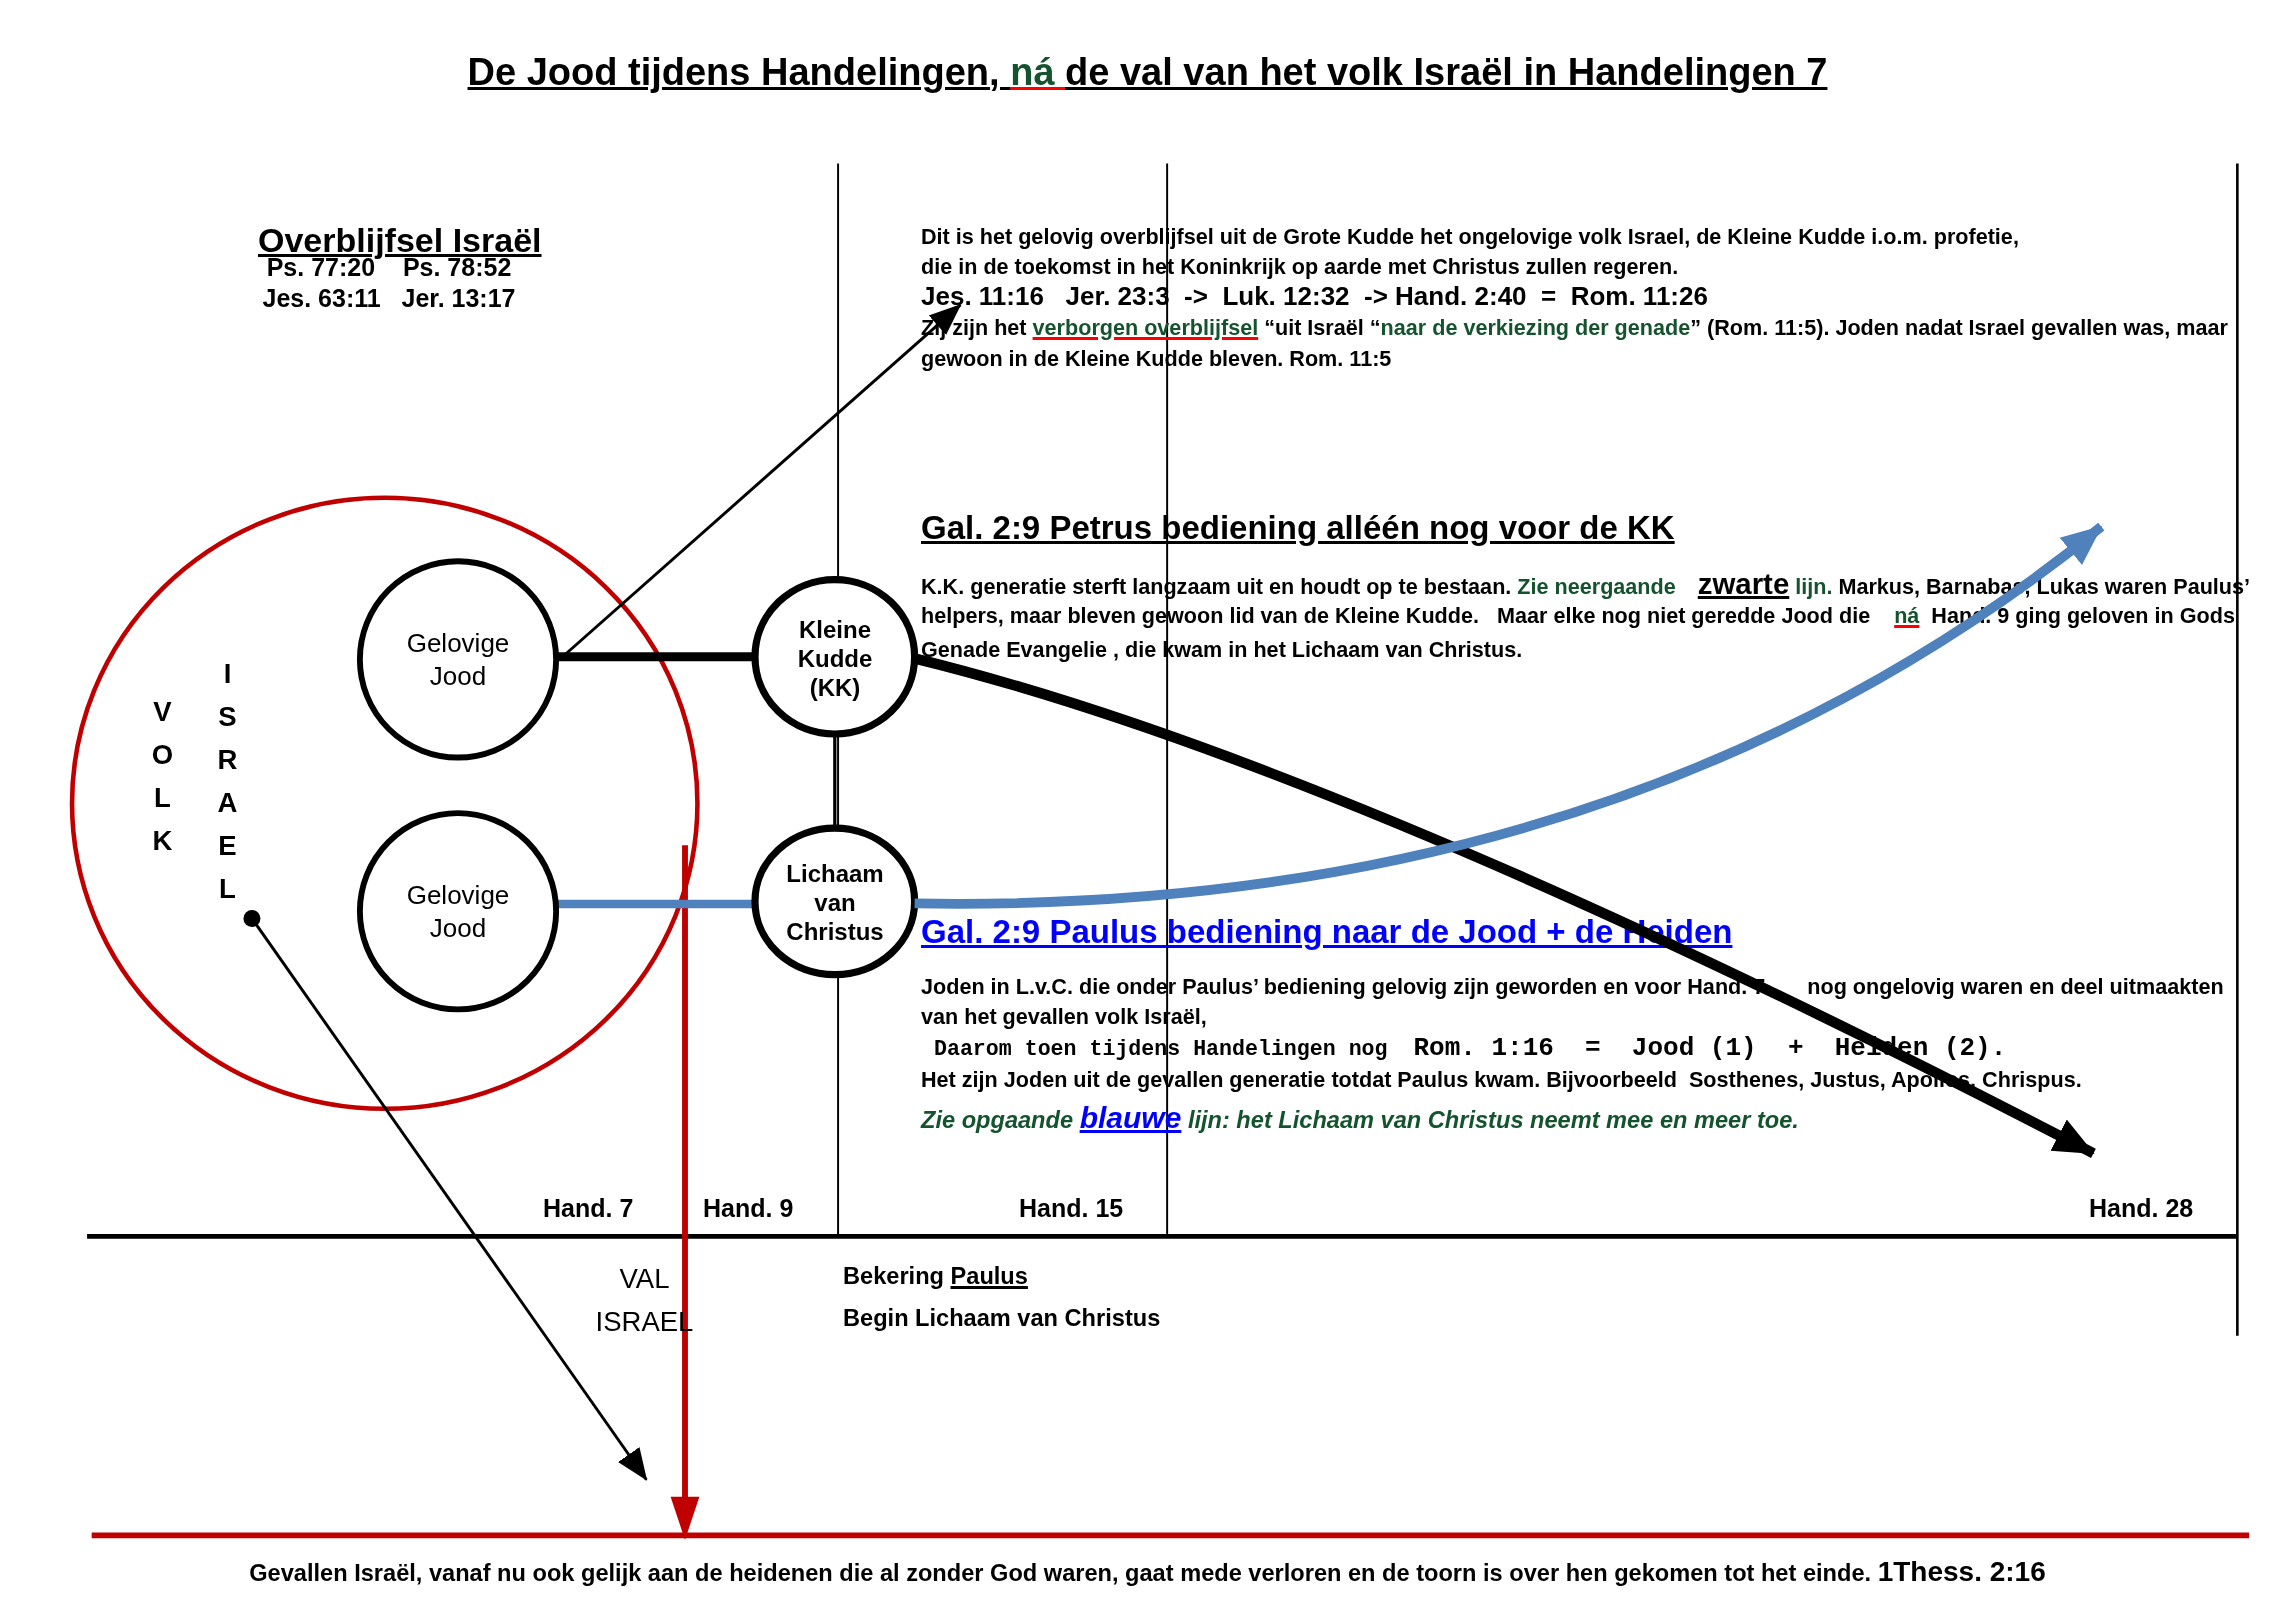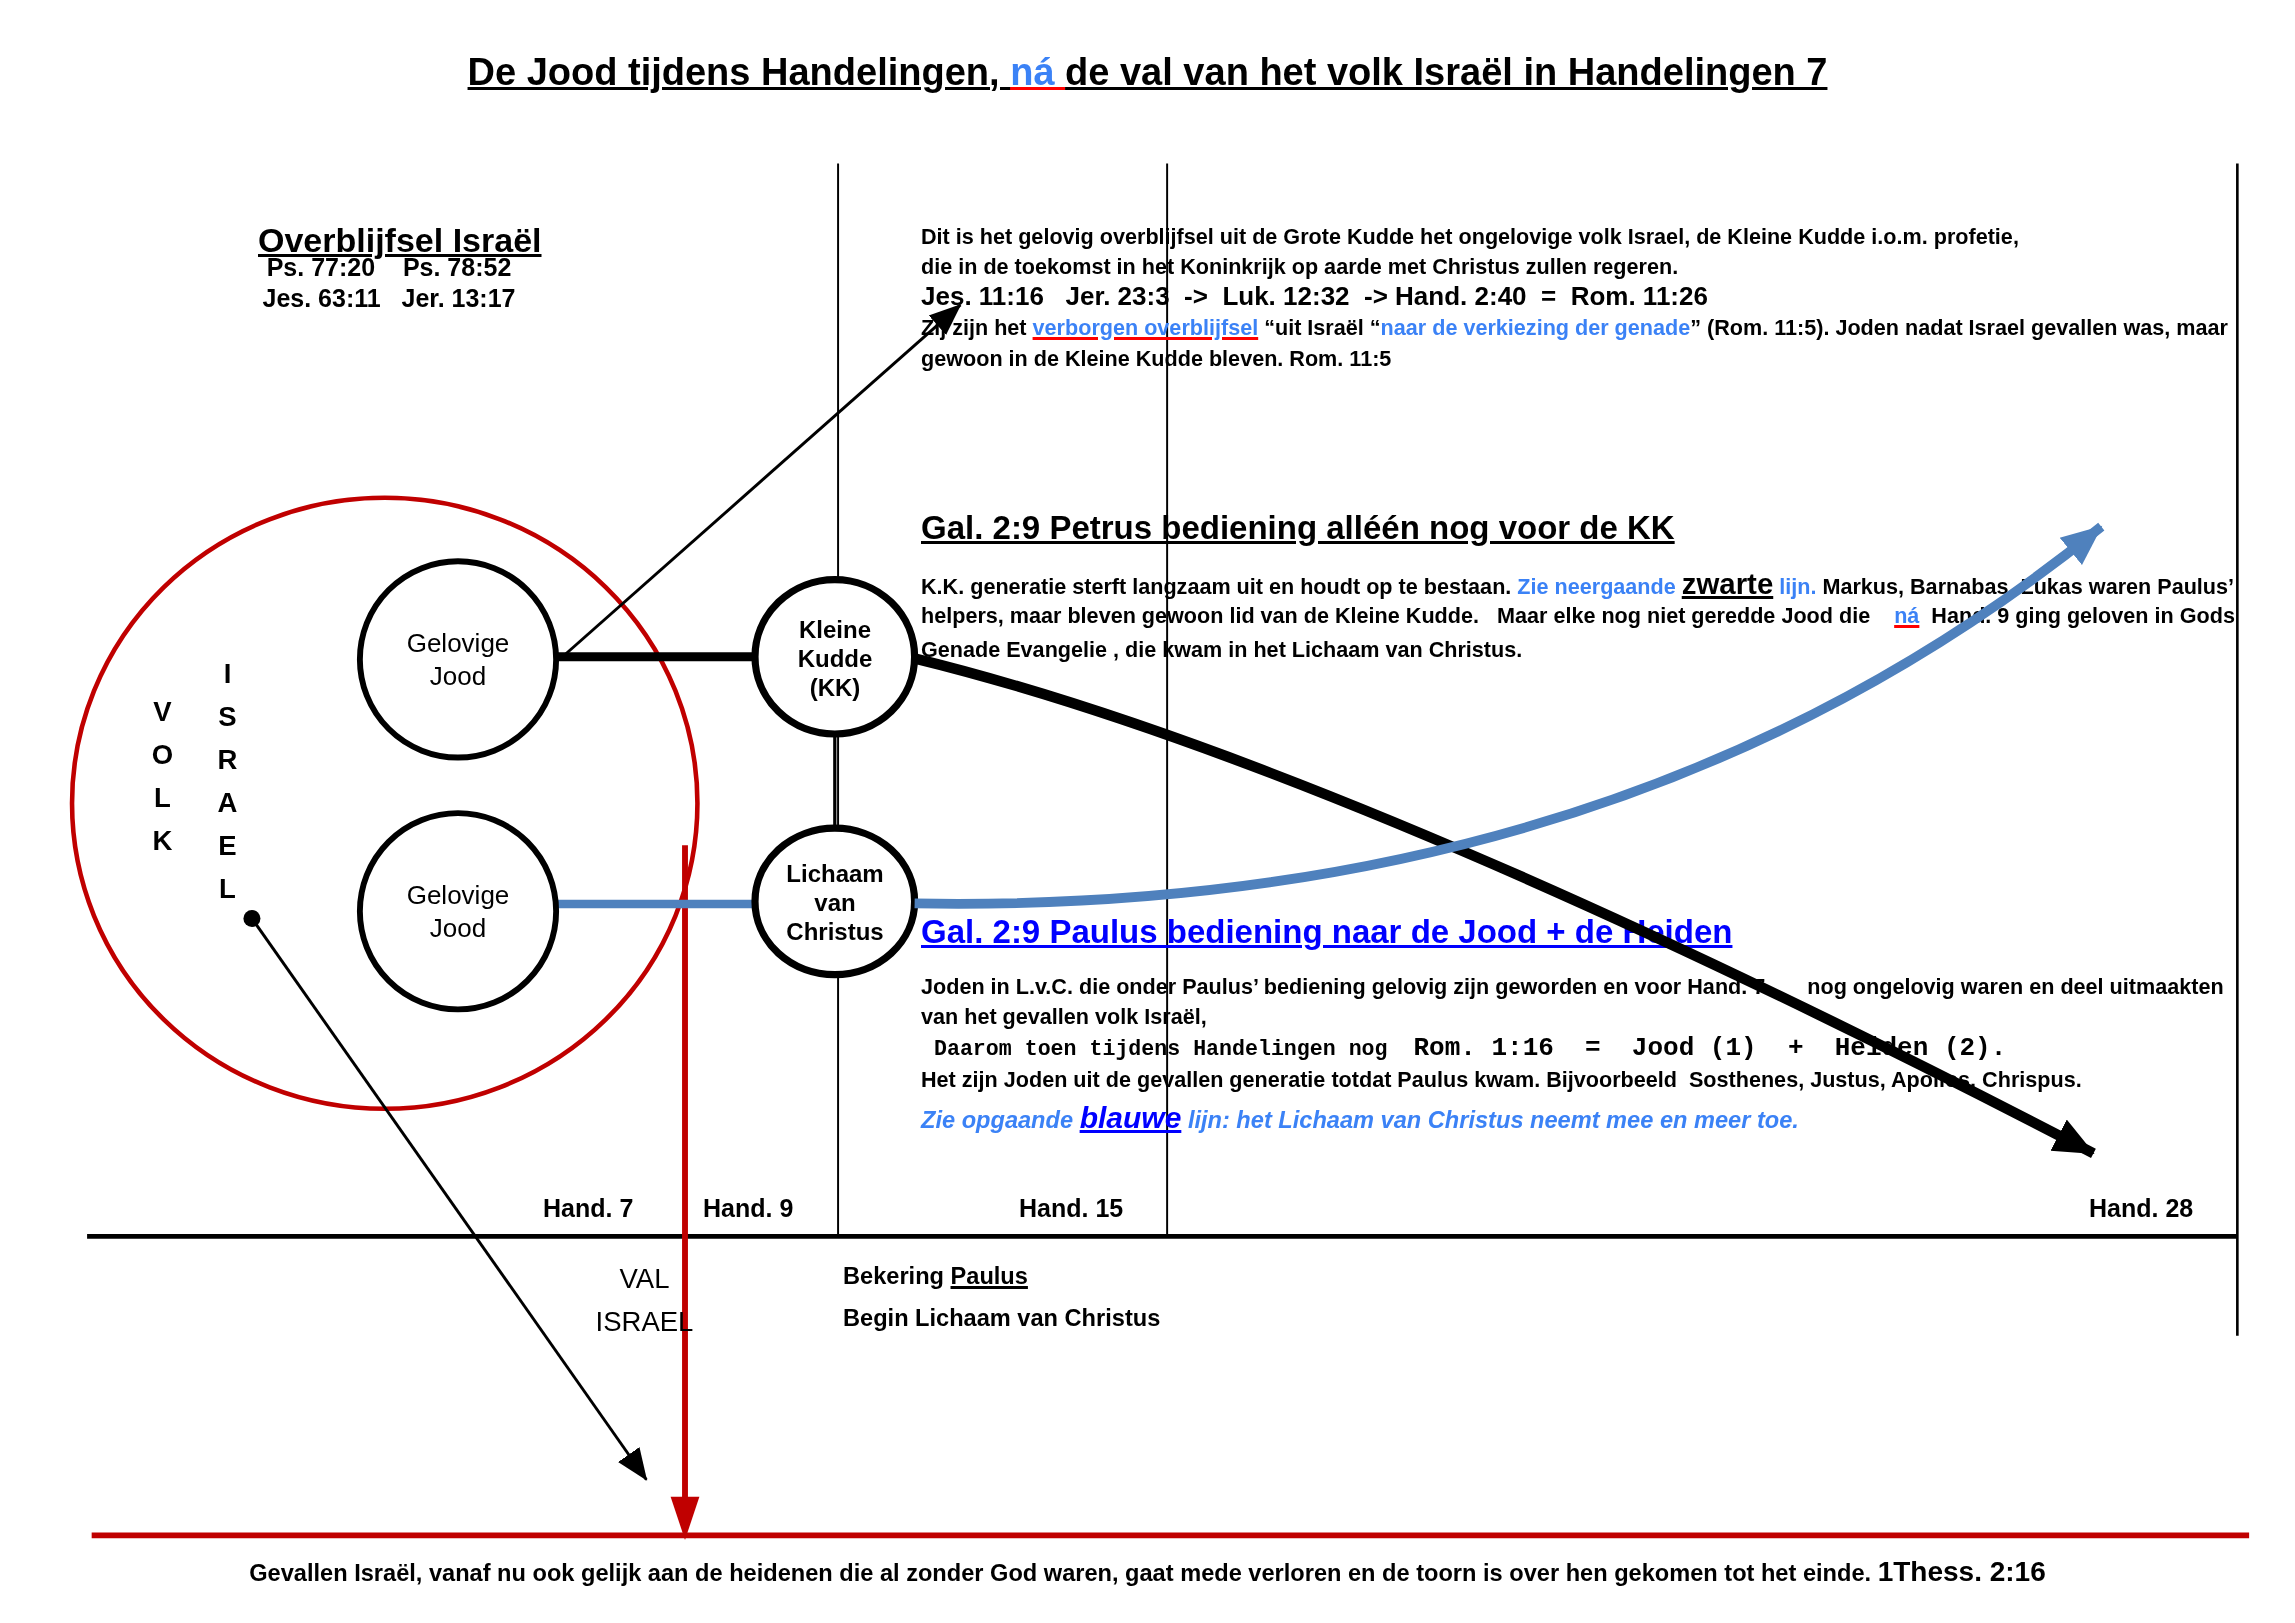--- a/index.html
+++ b/index.html
@@ -2,34 +2,34 @@
 <html style="font-size:10.5px"><head>
 <meta charset="utf-8">
 <style>
   html,body{margin:0;padding:0;background:#ffffff;}
   body{width:2295px;height:1623px;position:relative;overflow:hidden;
        font-family:"Liberation Sans", sans-serif;color:#000;}
   .abs{position:absolute;white-space:nowrap;}
   .b{font-weight:bold;}
   svg.layer{position:absolute;left:0;top:0;}
   .ctr{text-align:center;}
-  .red{color:#3b82f6;}
+  .red{color:#14532d;}
   .blue{color:#0000FF;}
   .u-black{text-decoration:underline;text-decoration-thickness:2.6px;text-decoration-color:#000;}
   .u-red{text-decoration:underline;text-decoration-thickness:2.6px;text-decoration-color:#FF0000;}
   .u-blue{text-decoration:underline;text-decoration-thickness:2.6px;text-decoration-color:#0000FF;}
   #title{left:0;top:51px;width:2295px;text-align:center;font-size:38px;font-weight:bold;}
   .body33{font-size:21.6px;font-weight:bold;}
   .big40{font-size:26px;font-weight:bold;}
   .heading50{font-size:33px;font-weight:bold;}
   .vcol{font-weight:bold;font-size:27.5px;line-height:43px;white-space:pre-line;text-align:center;width:39px;}
   .circlelabel{text-align:center;font-size:26px;line-height:33px;}
   .nodelabel{text-align:center;font-size:24px;line-height:29px;font-weight:bold;}
   .axislabel{font-size:25px;font-weight:bold;text-align:left;width:144px;}
-  .bigword{font-size:29.4px;}
+  .bigword{font-size:29.4px;margin-left:16px;}
 </style>
 </head>
 <body>
 
 <svg class="layer" width="2295" height="1623" viewBox="0 0 3508 2481">
 
   <line x1="1281" y1="250" x2="1281" y2="1890" stroke="#000" stroke-width="3"></line>
   <line x1="1784" y1="250" x2="1784" y2="1890" stroke="#000" stroke-width="3"></line>
   <line x1="3420" y1="250" x2="3420" y2="2042" stroke="#000" stroke-width="4"></line>
   <line x1="133" y1="1890" x2="3420" y2="1890" stroke="#000" stroke-width="7"></line>

